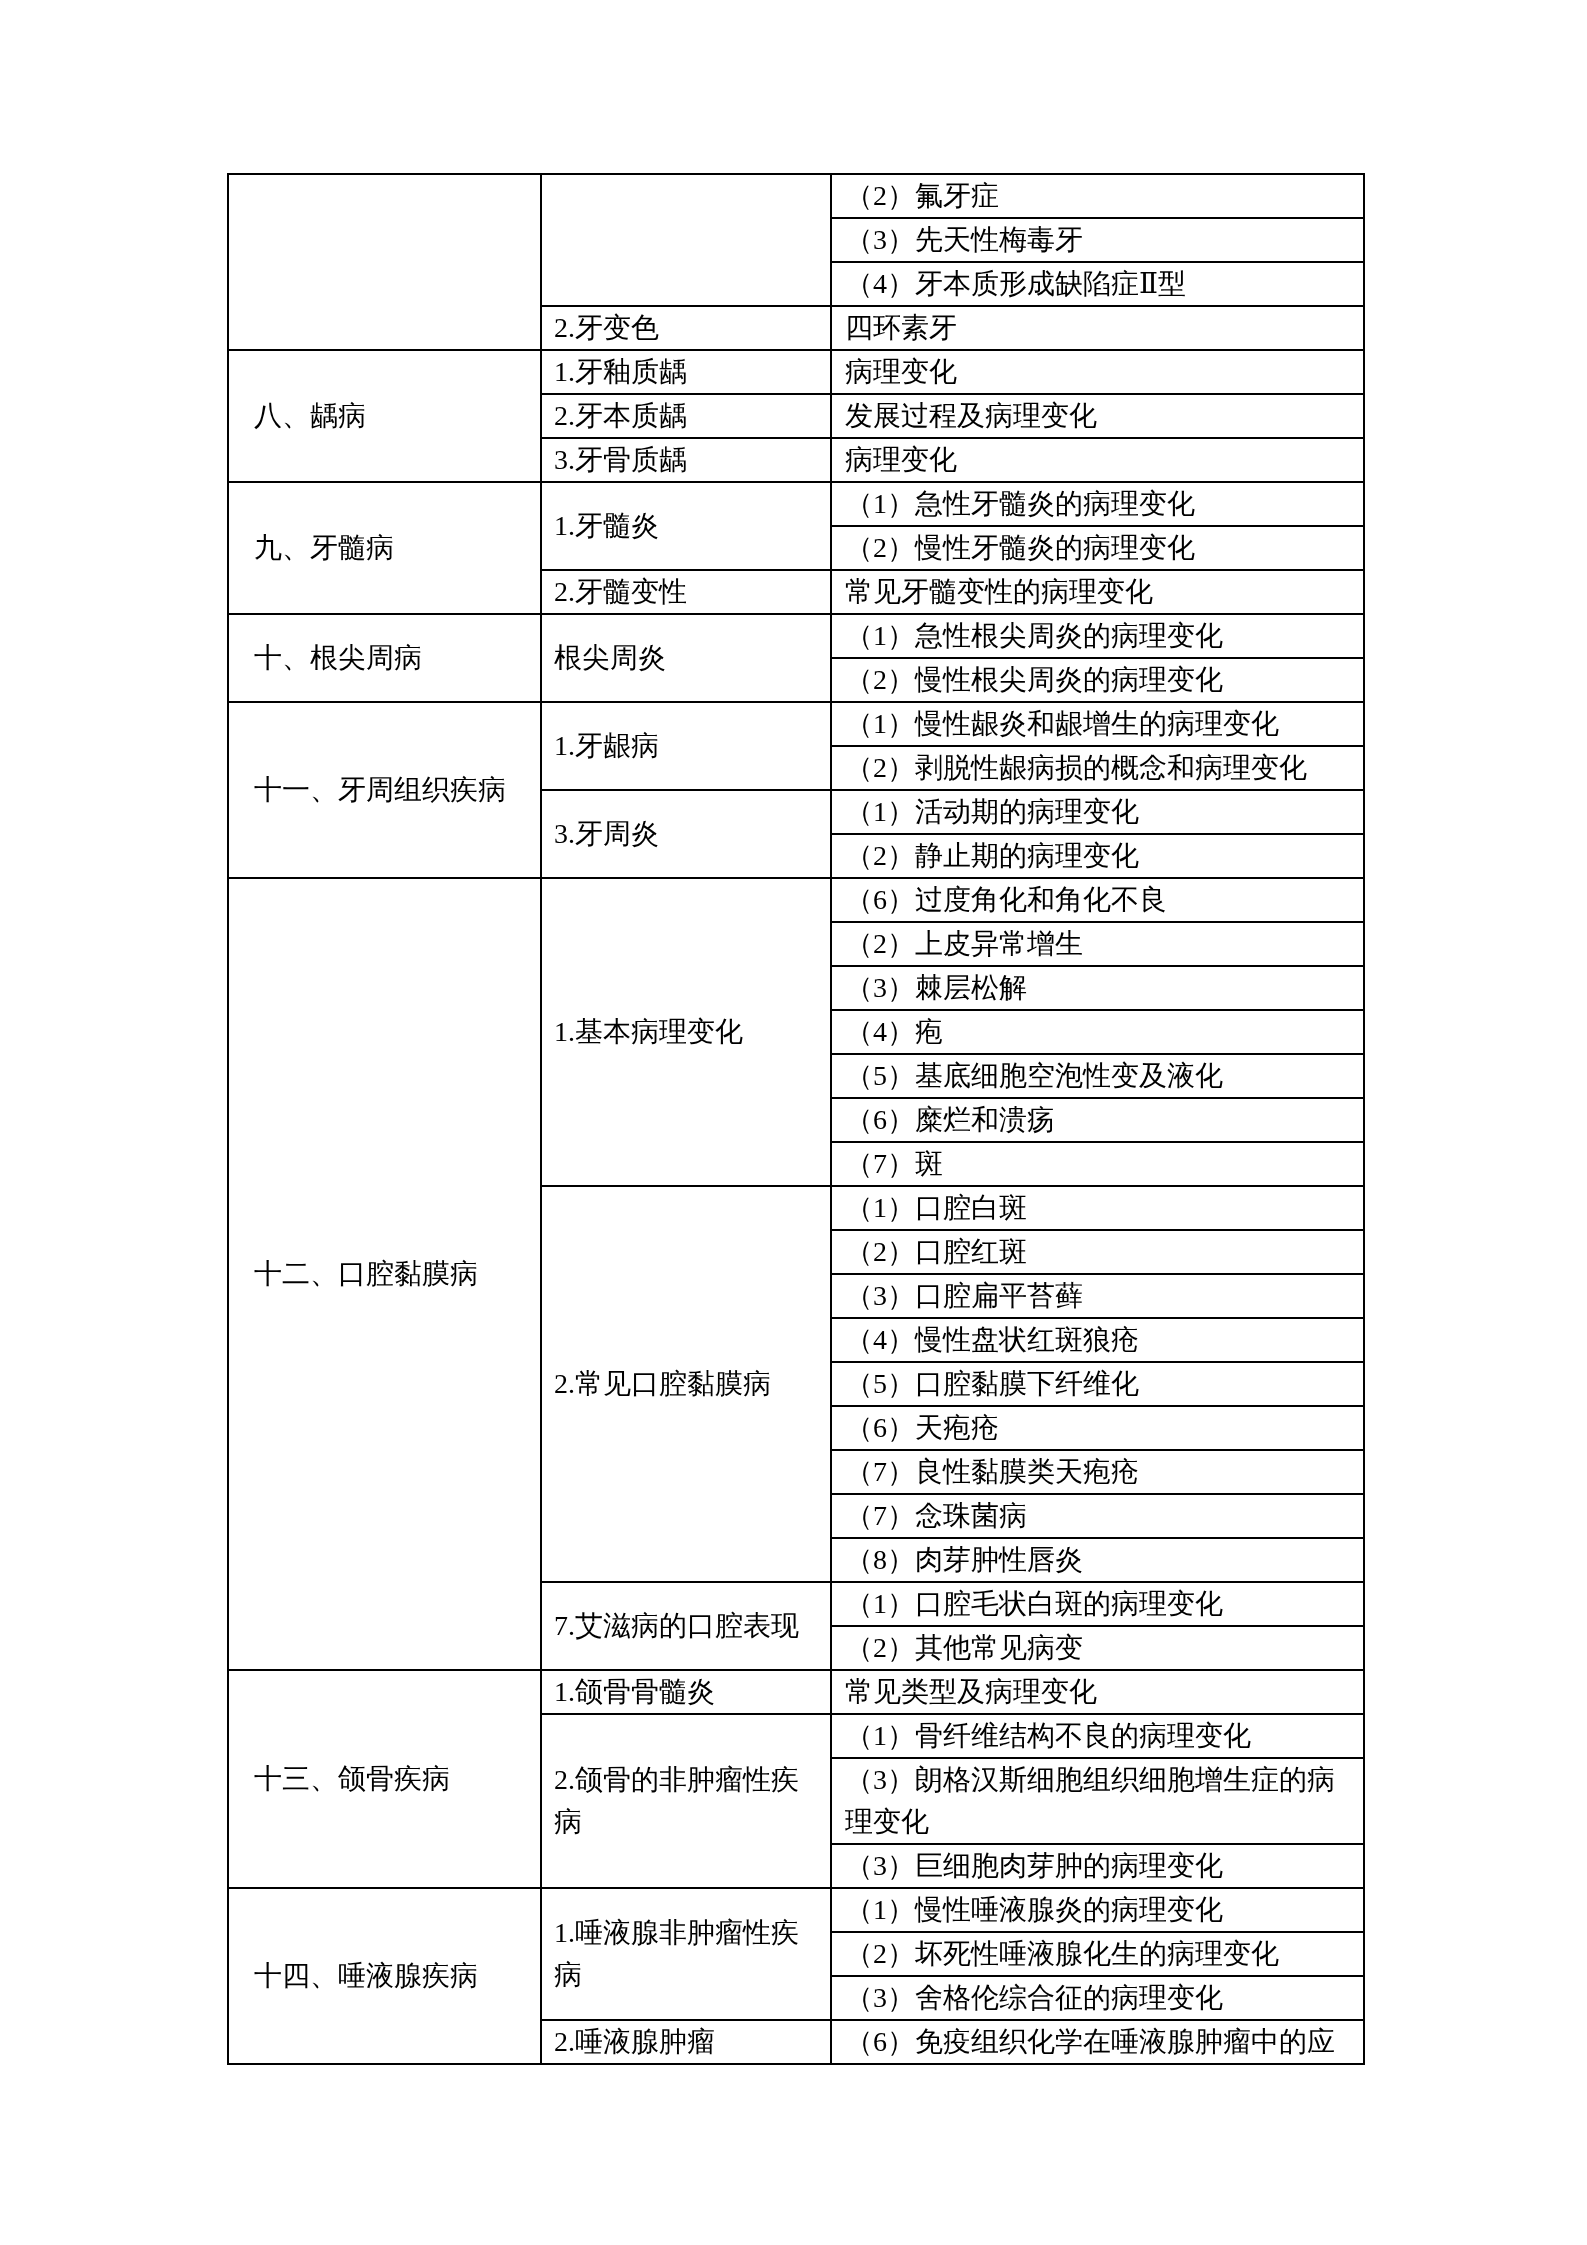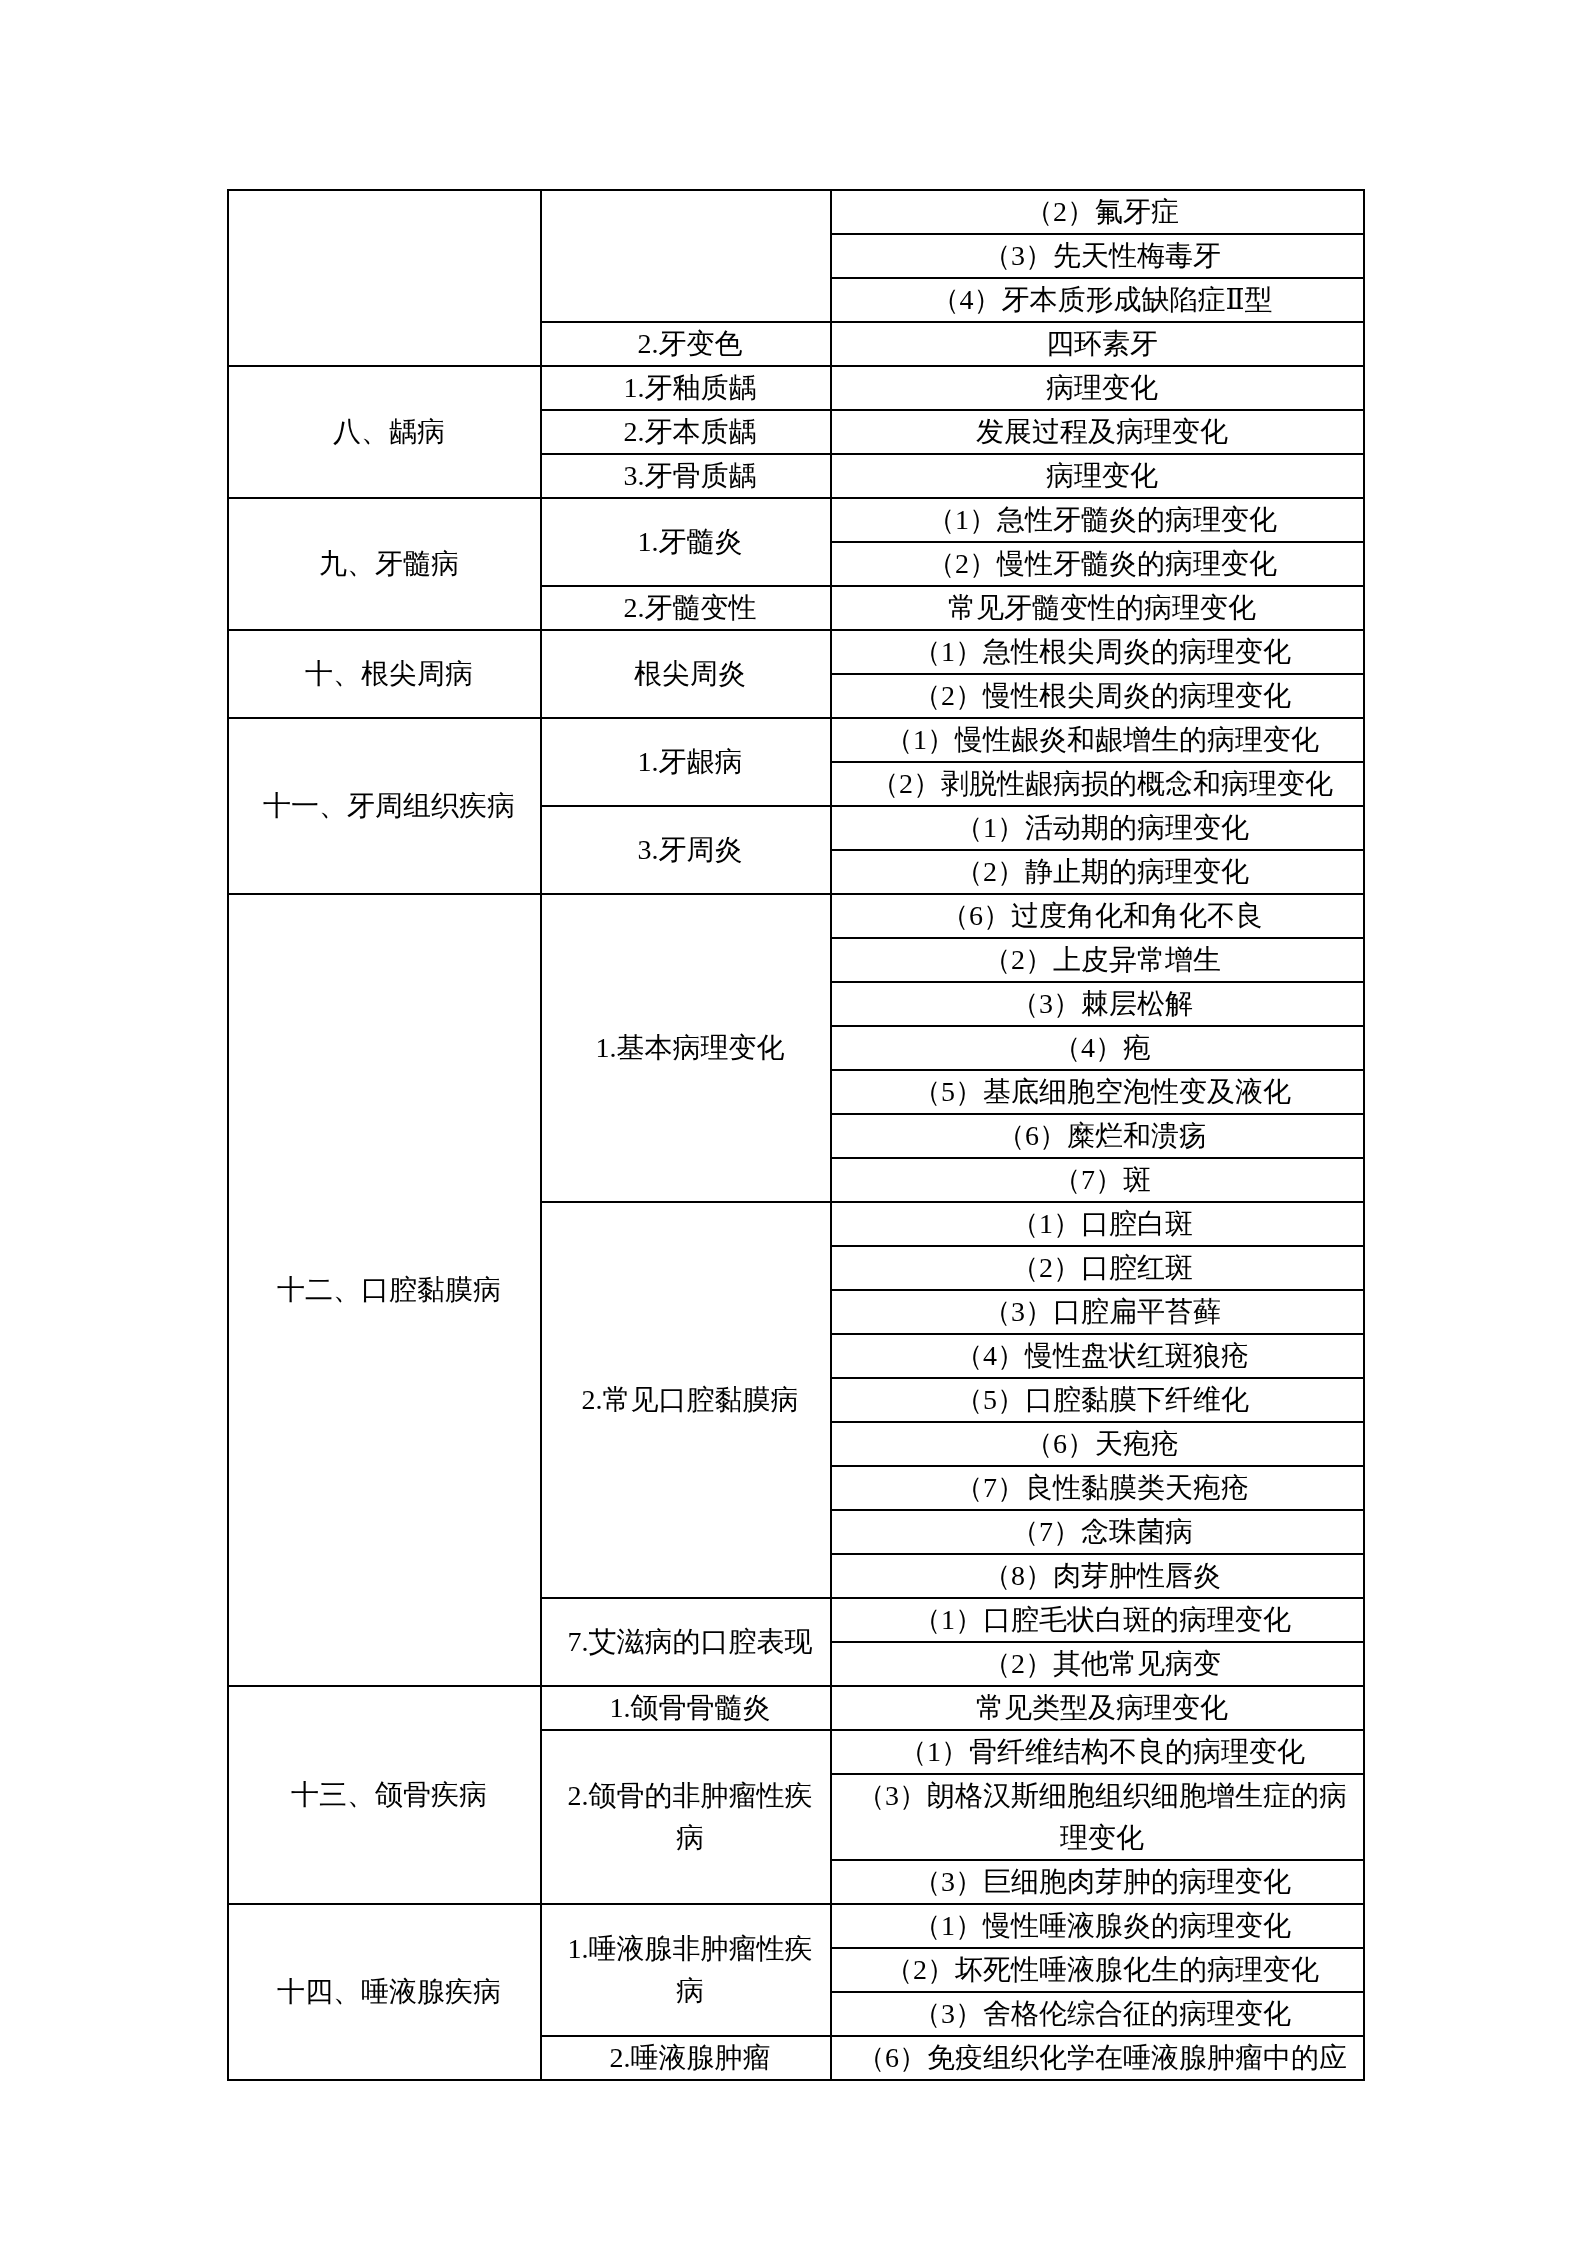--- a/index.html
+++ b/index.html
@@ -7,42 +7,41 @@
     width: 1587px; height: 2245px;
     background: #ffffff;
     position: relative;
     font-family: "Liberation Serif", "DejaVu Serif", serif;
   }
   .page {
     position: absolute; inset: 0; background: #ffffff;
   }
   table.grid {
     position: absolute;
-    left: 227px; top: 189px;
+    left: 227px; top: 173px;
     width: 1136px;
     border-collapse: collapse;
     table-layout: fixed;
-    text-align: center;
   }
   col.c1 { width: 313px; }
   col.c2 { width: 290px; }
   col.c3 { width: 533px; }
   tr { height: 43px; }
   tr.tall { height: 86px; }
   td {
     border: 2px solid #000000;
     color: #000000;
     font-size: 28px;
     line-height: 42px;
     vertical-align: middle;
     padding: 0 4px 0 12px;
     overflow: hidden;
     word-break: break-all;
   }
-  td.unit { padding-left: 13px; }
+  td.unit { padding-left: 25px; }
   td.sub  { }
   td.pt   { padding-left: 13px; }
 </style>
 </head>
 <body>
 
 <div class="page">
   <table class="grid">
     <colgroup>
         <col class="c1">

